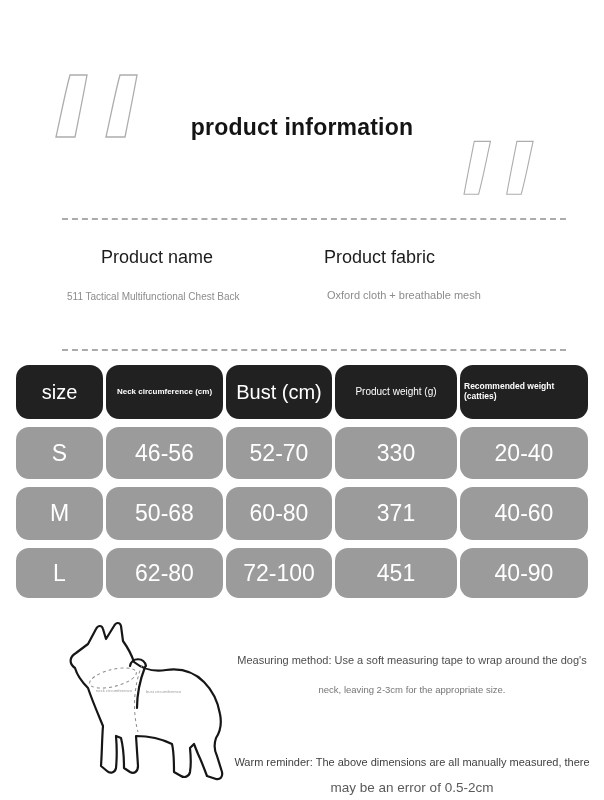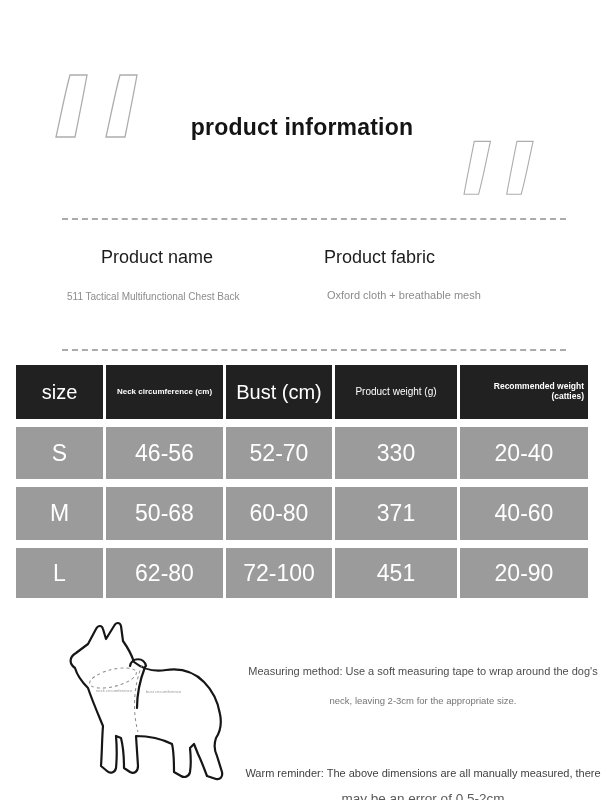--- a/index.html
+++ b/index.html
@@ -44,35 +44,35 @@
   
   .size-table {
     position: absolute; left: 16px; top: 365px;
     display: grid;
     grid-template-columns: 87px 117px 106px 122px 128px;
     grid-template-rows: 54px 52px 53px 50px;
     column-gap: 3px; row-gap: 8px;
   }
   .size-table .cell {
     display: flex; align-items: center; justify-content: center;
-    text-align: right; color: #ffffff; line-height: 1.15;
+    text-align: left; color: #ffffff; line-height: 1.15; border-radius: 13px;
   }
   .size-table .th { background: #212121; }
   .size-table .td { background: #9b9b9b; font-size: 23px; font-weight: 400; }
   .th.h-size { font-size: 20px; font-weight: 500; }
   .th.h-neck { font-size: 8px;  font-weight: 700; padding: 0 6px; }
   .th.h-bust { font-size: 20px; font-weight: 500; }
   .th.h-weight { font-size: 10px; font-weight: 500; }
   .th.h-rec  { font-size: 8.5px; font-weight: 700; padding: 0 4px; }
 
   
   .dog-figure { position: absolute; left: 50px; top: 620px; }
 
   
-  .note { position: absolute; left: 232px; width: 360px; text-align: center; margin: 11px; }
+  .note { position: absolute; left: 232px; width: 360px; text-align: center; margin: 0; }
   .note-measure-1 { top: 654px; font-size: 11px;   color: #4d4d4d; }
   .note-measure-2 { top: 684px; font-size: 9.5px;  color: #757575; }
   .note-remind-1  { top: 756px; font-size: 11px;   color: #3f3f3f; }
   .note-remind-2  { top: 780px; font-size: 13.5px; color: #5a5a5a; }
 </style>
 </head>
 <body>
 
 <div class="page">
 
@@ -113,21 +113,21 @@
     <div class="cell td">M</div>
     <div class="cell td">50-68</div>
     <div class="cell td">60-80</div>
     <div class="cell td">371</div>
     <div class="cell td">40-60</div>
 
     <div class="cell td">L</div>
     <div class="cell td">62-80</div>
     <div class="cell td">72-100</div>
     <div class="cell td">451</div>
-    <div class="cell td">20-90</div>
+    <div class="cell td">40-90</div>
   </div>
 
   <svg class="dog-figure" width="192" height="172" viewBox="0 0 192 172">
     <g fill="none" stroke="#161616" stroke-width="2.2" stroke-linejoin="round" stroke-linecap="round">
       <path fill="#ffffff" d="M25 48
         C19 44 19 37 26 33
         C30 30 34 27 38 24
         L46 9 C48 5 52 5 53 9 L56 19
         L64 6 C66 2 70 2 71 6 L73 21
         C78 28 82 36 84 42

